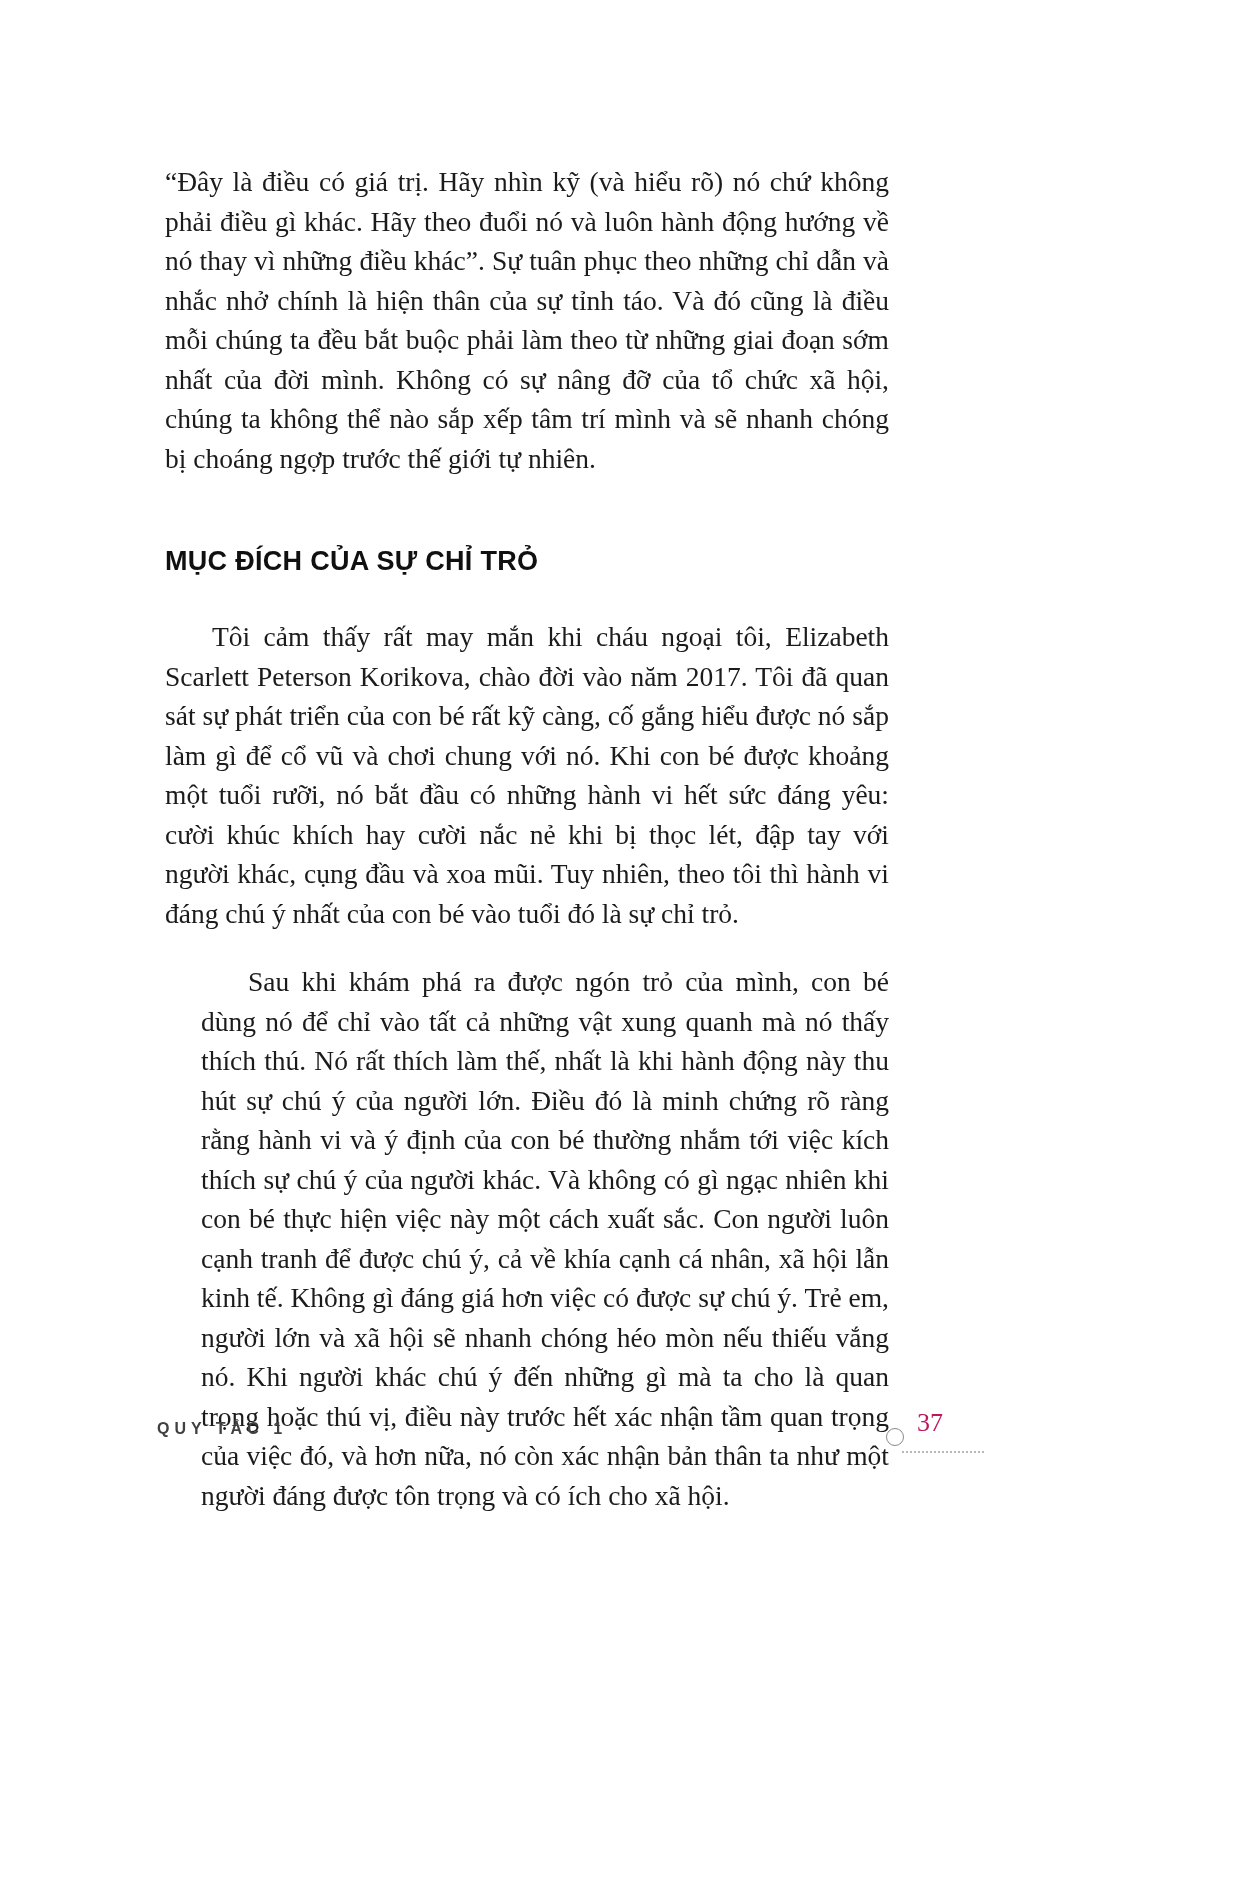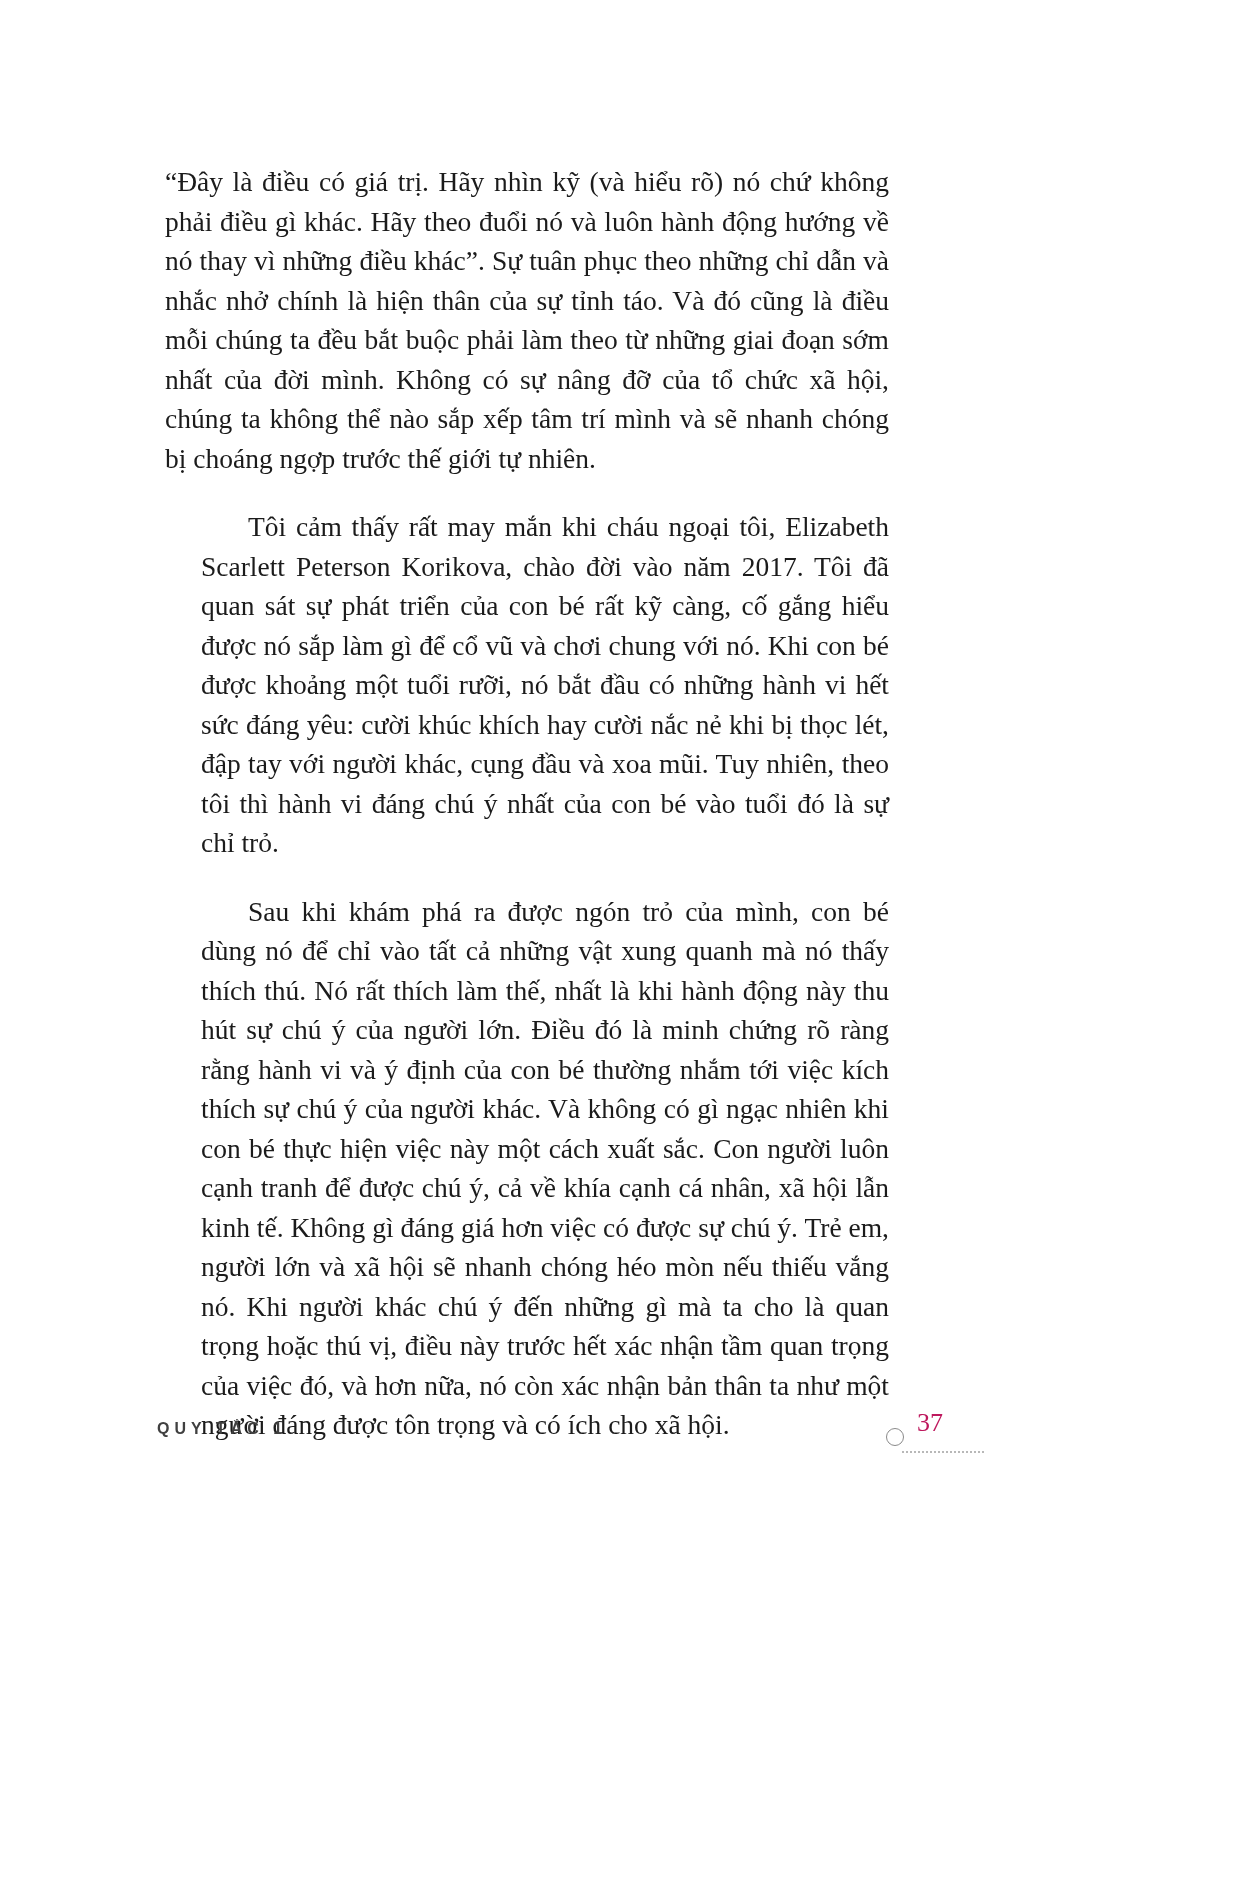--- a/index.html
+++ b/index.html
@@ -84,20 +84,21 @@
   }
 </style>
 </head>
 <body>
 
 <div class="page">
 
   <div class="text-block">
     <p class="para">“Đây là điều có giá trị. Hãy nhìn kỹ (và hiểu rõ) nó chứ không phải điều gì khác. Hãy theo đuổi nó và luôn hành động hướng về nó thay vì những điều khác”. Sự tuân phục theo những chỉ dẫn và nhắc nhở chính là hiện thân của sự tỉnh táo. Và đó cũng là điều mỗi chúng ta đều bắt buộc phải làm theo từ những giai đoạn sớm nhất của đời mình. Không có sự nâng đỡ của tổ chức xã hội, chúng ta không thể nào sắp xếp tâm trí mình và sẽ nhanh chóng bị choáng ngợp trước thế giới tự nhiên.</p>
 
+    <h2 class="section-heading">MỤC ĐÍCH CỦA SỰ CHỈ TRỎ</h2>
 
     <p class="para indent">Tôi cảm thấy rất may mắn khi cháu ngoại tôi, Elizabeth Scarlett Peterson Korikova, chào đời vào năm 2017. Tôi đã quan sát sự phát triển của con bé rất kỹ càng, cố gắng hiểu được nó sắp làm gì để cổ vũ và chơi chung với nó. Khi con bé được khoảng một tuổi rưỡi, nó bắt đầu có những hành vi hết sức đáng yêu: cười khúc khích hay cười nắc nẻ khi bị thọc lét, đập tay với người khác, cụng đầu và xoa mũi. Tuy nhiên, theo tôi thì hành vi đáng chú ý nhất của con bé vào tuổi đó là sự chỉ trỏ.</p>
 
     <p class="para indent">Sau khi khám phá ra được ngón trỏ của mình, con bé dùng nó để chỉ vào tất cả những vật xung quanh mà nó thấy thích thú. Nó rất thích làm thế, nhất là khi hành động này thu hút sự chú ý của người lớn. Điều đó là minh chứng rõ ràng rằng hành vi và ý định của con bé thường nhắm tới việc kích thích sự chú ý của người khác. Và không có gì ngạc nhiên khi con bé thực hiện việc này một cách xuất sắc. Con người luôn cạnh tranh để được chú ý, cả về khía cạnh cá nhân, xã hội lẫn kinh tế. Không gì đáng giá hơn việc có được sự chú ý. Trẻ em, người lớn và xã hội sẽ nhanh chóng héo mòn nếu thiếu vắng nó. Khi người khác chú ý đến những gì mà ta cho là quan trọng hoặc thú vị, điều này trước hết xác nhận tầm quan trọng của việc đó, và hơn nữa, nó còn xác nhận bản thân ta như một người đáng được tôn trọng và có ích cho xã hội.</p>
   </div>
 
   <div class="running-title">QUY TẮC 1</div>
 
   <div class="ring"></div>
 

